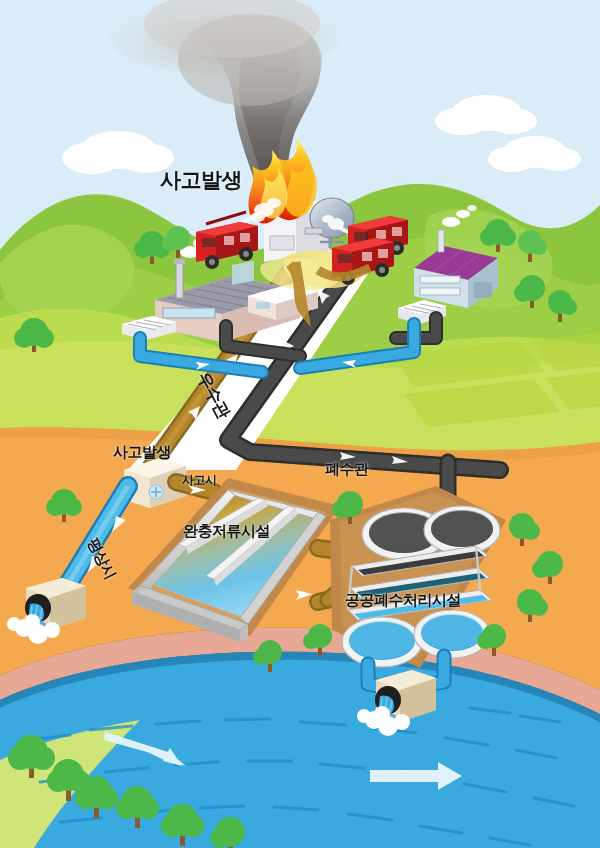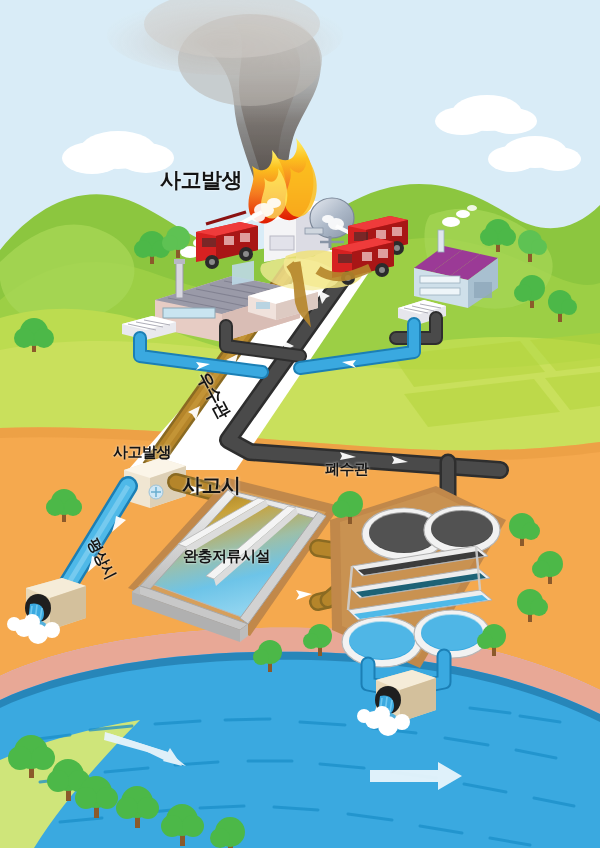--- a/index.html
+++ b/index.html
@@ -1,38 +1,38 @@
 <!DOCTYPE html>
 <html lang="ko"><head>
 <meta charset="utf-8">
 <title>buffer-storage-facility-diagram</title>
 <style>
   html,body{margin:0;padding:0;background:#fff;}
   body{font-family:"DejaVu Sans","Liberation Sans",sans-serif;}
   #stage{
     position:relative;width:600px;height:848px;overflow:hidden;
-    background:#c4b5fd;
+    background:#a16207;
   }
   #stage svg{display:block;}
   .lbl{
     position:absolute;
     font-family:"DejaVu Sans","Liberation Sans",sans-serif;
     font-weight:bold;color:#141414;white-space:nowrap;
     letter-spacing:-0.5px;
     text-shadow:0 0 3px rgba(255,255,255,.55),0 0 2px rgba(255,255,255,.55);
     pointer-events:none;
   }
   #lbl-accident{left:160px;top:166px;font-size:21px;}
   #lbl-storm{left:212px;top:368px;font-size:17px;
     transform:rotate(62deg);transform-origin:left top;}
   #lbl-manhole{left:113px;top:443px;font-size:15px;}
-  #lbl-accidentcase{left:182px;top:472px;font-size:20px;text-align:center;}
+  #lbl-accidentcase{left:182px;top:472px;font-size:12px;text-align:center;}
   #lbl-normal{left:100px;top:535px;font-size:15px;
     transform:rotate(63deg);transform-origin:left top;}
-  #lbl-buffer{left:183px;top:547px;font-size:15px;}
+  #lbl-buffer{left:183px;top:522px;font-size:15px;}
   #lbl-waste{left:325px;top:460px;font-size:15px;}
   #lbl-plant{left:345px;top:591px;font-size:15px;}
 </style>
 </head>
 <body>
 
 <div id="stage">
 
 <svg width="600" height="848" viewBox="0 0 600 848" xmlns="http://www.w3.org/2000/svg">
   <defs>
@@ -659,14 +659,15 @@
 
 </svg>
 
 <div class="lbl" id="lbl-accident">사고발생</div>
 <div class="lbl" id="lbl-storm">우수관</div>
 <div class="lbl" id="lbl-manhole">사고발생</div>
 <div class="lbl" id="lbl-accidentcase">사고시</div>
 <div class="lbl" id="lbl-normal">평상시</div>
 <div class="lbl" id="lbl-buffer">완충저류시설</div>
 <div class="lbl" id="lbl-waste">폐수관</div>
+<div class="lbl" id="lbl-plant">공공폐수처리시설</div>
 
 </div>
 
 </body></html>

